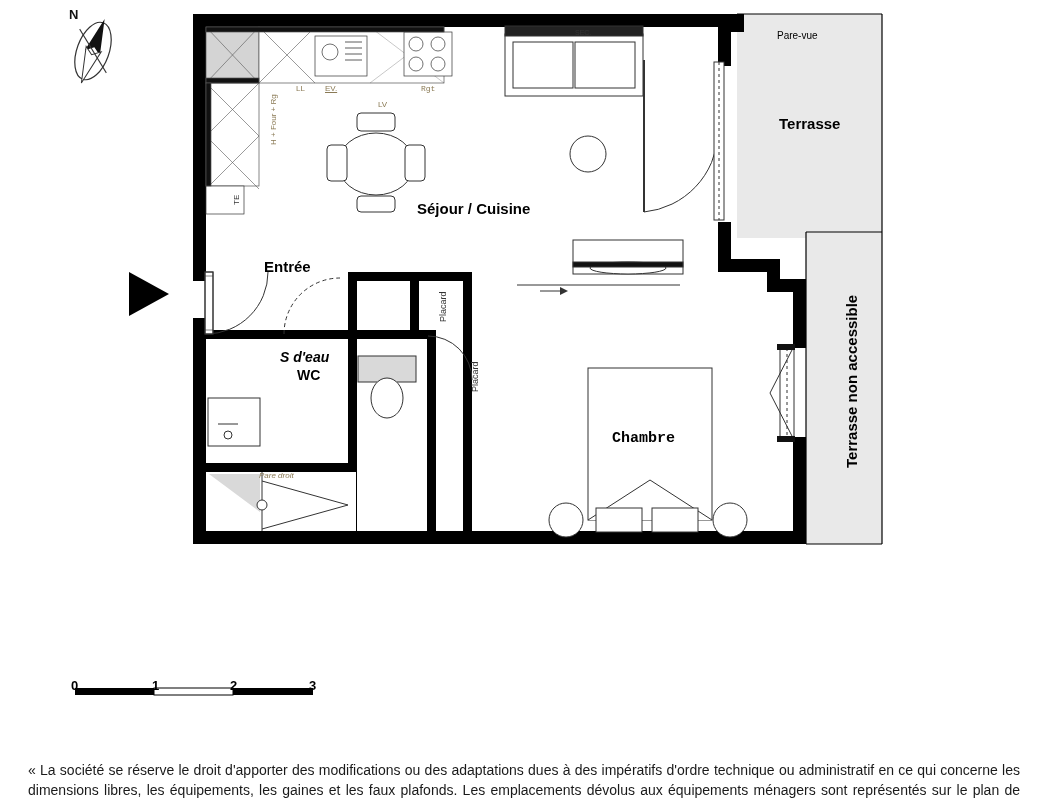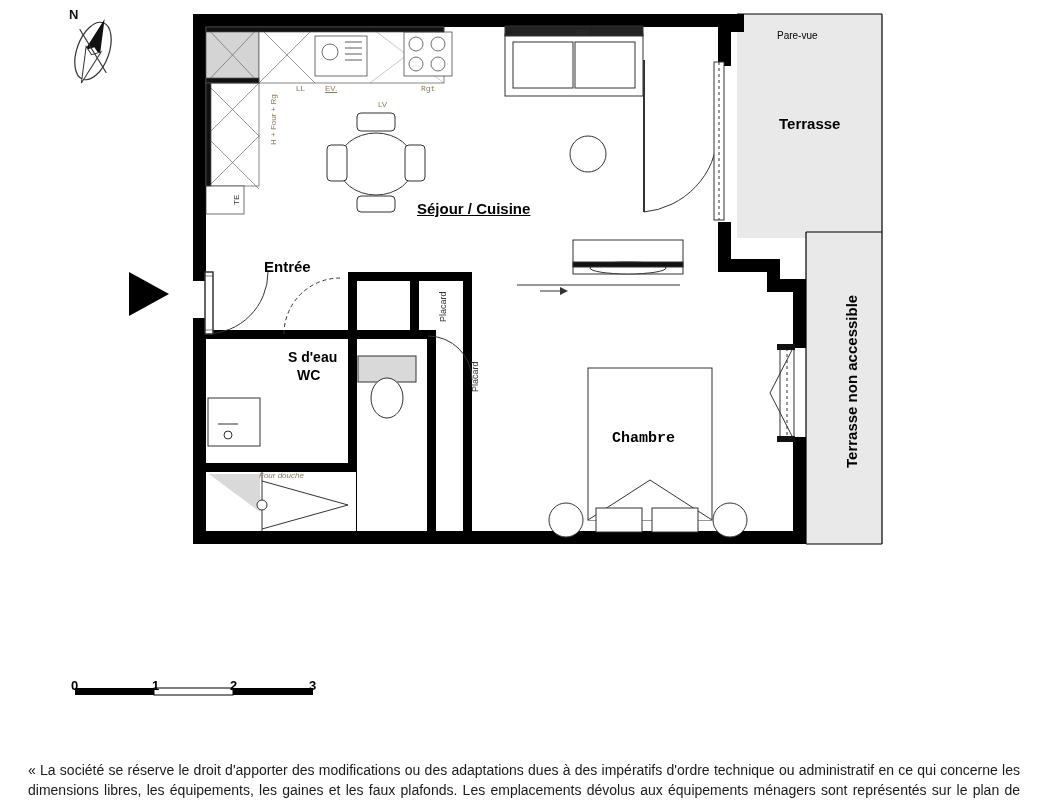--- a/index.html
+++ b/index.html
@@ -272,39 +272,39 @@
         <path d="M38 12 L46 48 L38 42 L30 48 Z" fill="#111"></path>
         <path d="M38 80 L30 44 L38 50 L46 44 Z" fill="#fff" stroke="#333" stroke-width="1"></path>
         <line x1="18" y1="30" x2="58" y2="62" stroke="#333" stroke-width="1"></line>
       </g>
       <text x="14" y="14" font-family="Liberation Sans, sans-serif" font-size="13" font-weight="bold" fill="#111">N</text>
     </svg>
   </div>
 
   <div class="play-marker"></div>
 
-  <div class="lbl room-label" style="left:417px; top:200px;text-decoration:underline;">Séjour / Cuisine</div>
+  <div class="lbl room-label" style="left:417px; top:200px;">Séjour / Cuisine</div>
   <div class="lbl room-label" style="left:264px; top:258px;">Entrée</div>
-  <div class="lbl room-label-sm" style="left:288px; top:349px;">S d'eau</div>
+  <div class="lbl room-label-sm" style="left:280px; top:349px;font-style:italic;">S d'eau</div>
   <div class="lbl room-label-sm" style="left:297px; top:367px;">WC</div>
   <div class="lbl room-label" style="left:612px; top:430px;font-family:Liberation Mono, monospace;">Chambre</div>
   <div class="lbl room-label" style="left:779px; top:115px;">Terrasse</div>
   <div class="lbl" style="left:777px; top:30px; font-size:10px;">Pare-vue</div>
 
   <div class="lbl vert room-label" style="left:843px; top:468px;">Terrasse non accessible</div>
   <div class="lbl vert tiny-label-dark" style="left:438px; top:322px; font-size:9px;">Placard</div>
   <div class="lbl vert tiny-label-dark" style="left:470px; top:392px; font-size:9px;">Placard</div>
   <div class="lbl vert tiny-label" style="left:269px; top:145px;">H + Four + Rg</div>
   <div class="lbl vert tiny-label-dark" style="left:232px; top:205px;">TE</div>
 
   <div class="lbl tiny-label" style="left:274px; top:84px;margin-left:22px;">LL</div>
   <div class="lbl tiny-label" style="left:325px; top:84px;text-decoration:underline;">EV.</div>
   <div class="lbl tiny-label" style="left:378px; top:100px;">LV</div>
   <div class="lbl tiny-label" style="left:421px; top:84px;font-family:Liberation Mono, monospace;">Rgt</div>
-  <div class="lbl tiny-label" style="left:259px; top:471px; font-style:italic;">Four douche</div>
+  <div class="lbl tiny-label" style="left:259px; top:471px; font-style:italic;">Pare droit</div>
   <div class="lbl tiny-label-dark" style="left:575px; top:29px; font-size:7px;">SEC.</div>
 
   <div class="scale-num" style="left:71px; top:678px;">0</div>
   <div class="scale-num" style="left:152px; top:678px;">1</div>
   <div class="scale-num" style="left:230px; top:678px;">2</div>
   <div class="scale-num" style="left:309px; top:678px;">3</div>
 
   <div class="legal">« La société se réserve le droit d'apporter des modifications ou des adaptations dues à des impératifs d'ordre technique ou administratif en ce qui concerne les dimensions libres, les équipements, les gaines et les faux plafonds. Les emplacements dévolus aux équipements ménagers sont représentés sur le plan de vente en correspondance avec les différents raccordements nécessaires en électricité et en eau. Les éléments matérialisés par une croix en pointillé ne sont pas fournis. Le mobilier est représenté à titre indicatif, seule la liste du mobilier annexée au contrat de réservation et au bail commercial est contractuelle. La société se réserve la possibilité d'adapter ou de substituer certains éléments du mobilier en accord avec le décorateur et le gestionnaire ».</div>
 
 </div>

